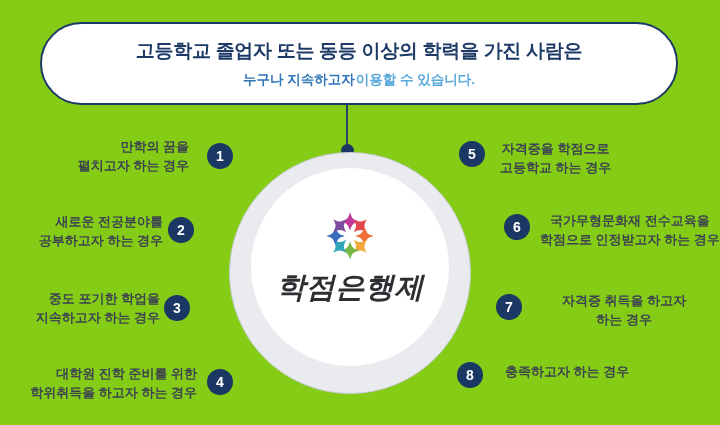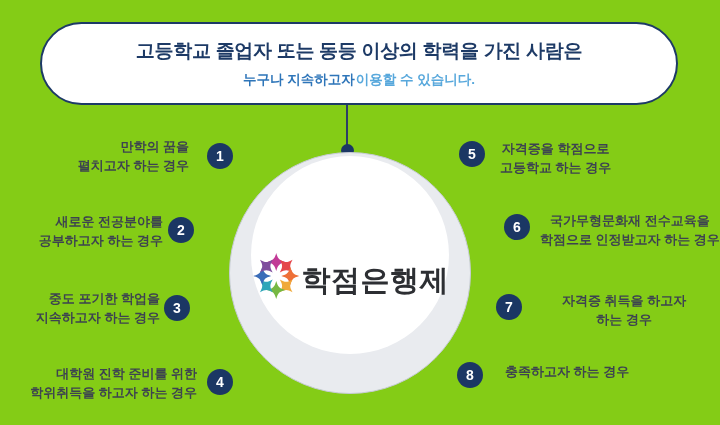--- a/index.html
+++ b/index.html
@@ -15,22 +15,22 @@
   .sub-lead{color:#2e75b9;}
   .sub-rest{color:#58a8dc;margin-left:1px;}
 
   
   .connector-line{position:absolute;left:346px;top:105px;width:2px;height:46px;background:#2c3f66;}
   .hub-dot{position:absolute;left:341px;top:144px;width:13px;height:13px;border-radius:50%;background:#1b3764;}
 
   
   .hub-outer{position:absolute;left:229px;top:152px;width:242px;height:242px;box-sizing:border-box;
     border-radius:50%;background:#e9ebef;border:1px solid #c6cbd5;}
-  .hub-inner{position:absolute;left:21px;top:3px;width:198px;height:198px;border-radius:50%;background:#ffffff;
-    display:flex;flex-direction:row;align-items:center;padding-top:42px;box-sizing:border-box;}
+  .hub-inner{position:absolute;left:21px;top:15px;width:198px;height:198px;border-radius:50%;background:#ffffff;
+    display:flex;flex-direction:column;align-items:center;padding-top:42px;box-sizing:border-box;font-style:italic;}
   .hub-logo{width:52px;height:52px;}
   .hub-label{margin-top:8px;font-size:29px;line-height:34px;font-weight:800;color:#2d2f33;letter-spacing:0.5px;white-space:nowrap;}
 
   
   .num{position:absolute;width:26px;height:26px;border-radius:50%;background:#1b3764;color:#ffffff;
     font-size:14px;font-weight:800;line-height:26px;text-align:center;}
   .n1{left:207px;top:143px;} .n2{left:168px;top:217px;} .n3{left:164px;top:295px;} .n4{left:207px;top:369px;}
   .n5{left:459px;top:141px;} .n6{left:504px;top:214px;} .n7{left:496px;top:294px;} .n8{left:457px;top:362px;}
 
   

